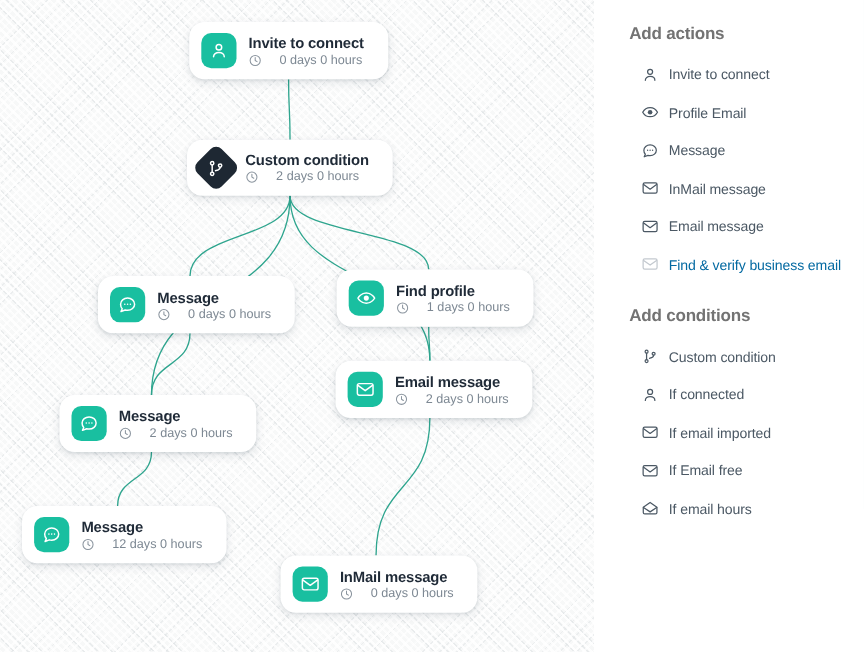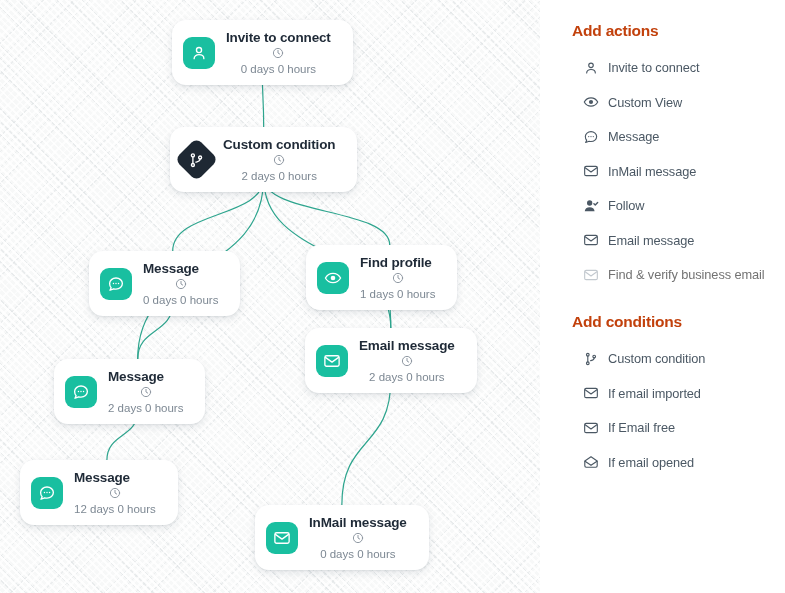--- a/index.html
+++ b/index.html
@@ -51,46 +51,46 @@
   }
   .node-ico.diamond > svg { transform: rotate(-45deg); }
   .node-ico svg { display: block; }
   .node-txt { display: flex; flex-direction: column; gap: 2px; min-width: 0; }
   .node-title {
     font-size: 13.5px; font-weight: bold; color: #1f2a37;
     letter-spacing: -0.15px; white-space: nowrap;
   }
   .node-sub {
     font-size: 11.5px; color: #7d8893;
-    display: flex; align-items: center; gap: 4px; white-space: nowrap; flex-direction: column;
+    display: flex; align-items: center; gap: 16px; white-space: nowrap;
   }
   .node-sub svg { display: block; flex: 0 0 auto; }
 
   
   .sidebar {
     width: 245px; height: 593px;
     background: #ffffff;
     padding: 22px 0 0 32px;
   }
   .panel-title {
-    font-size: 15.5px; font-weight: bold; color: #c2410c;
+    font-size: 15.5px; font-weight: bold; color: #737373;
     letter-spacing: -0.2px;
     margin-bottom: 17px;
   }
   .panel-title.second { margin-top: 28px; }
   .opt {
     display: flex; align-items: center; gap: 9px;
     height: 21px; margin-bottom: 13.5px;
     padding-left: 10px;
     cursor: pointer;
   }
   .opt-ico { width: 17px; height: 17px; display: flex; align-items: center; justify-content: center; flex: 0 0 auto; }
   .opt-ico svg { display: block; }
   .opt-label { font-size: 12.8px; color: #4b5864; letter-spacing: -0.1px; white-space: nowrap; }
-  .opt.disabled .opt-label { color: #737373; }
+  .opt.disabled .opt-label { color: #0369a1; }
   .opt.disabled .opt-ico svg { stroke: #c3c9cf; fill: none; }
 </style>
 </head>
 <body>
 
 <div id="app">
 
   <div class="canvas">
     <svg class="edges" viewBox="0 0 540 593">
         <path d="M262.359375 72 C 262.359375 102.25, 263.671875 96.75, 263.671875 127" fill="none" stroke="#2ea58e" stroke-width="1.2"></path>
@@ -288,51 +288,41 @@
           </span>
           <span class="opt-label">Invite to connect</span>
         </div>
         <div class="opt">
           <span class="opt-ico">
             <svg width="16" height="16" viewBox="0 0 24 24" fill="none" stroke="#4b5864" stroke-width="1.7" stroke-linecap="round" stroke-linejoin="round">
               <path d="M1.9 12S5.4 5.8 12 5.8 22.1 12 22.1 12 18.6 18.2 12 18.2 1.9 12 1.9 12z"></path>
               <circle cx="12" cy="12" r="3.1" fill="#4b5864" stroke="none"></circle>
             </svg>
           </span>
-          <span class="opt-label">Custom View</span>
+          <span class="opt-label">Profile Email</span>
         </div>
         <div class="opt">
           <span class="opt-ico">
             <svg width="16" height="16" viewBox="0 0 24 24" fill="none" stroke="#4b5864" stroke-width="1.7" stroke-linecap="round" stroke-linejoin="round">
               <path d="M20.5 11.4c0 4.1-3.8 7.4-8.5 7.4-1 0-2-.15-2.9-.42L4 20.3l1.5-3.4C4.05 15.5 3.5 13.6 3.5 11.4 3.5 7.3 7.3 4 12 4s8.5 3.3 8.5 7.4z"></path>
               <circle cx="8.6" cy="11.4" r=".95" fill="#4b5864" stroke="none"></circle>
               <circle cx="12" cy="11.4" r=".95" fill="#4b5864" stroke="none"></circle>
               <circle cx="15.4" cy="11.4" r=".95" fill="#4b5864" stroke="none"></circle>
             </svg>
           </span>
           <span class="opt-label">Message</span>
         </div>
         <div class="opt">
           <span class="opt-ico">
             <svg width="16" height="16" viewBox="0 0 24 24" fill="none" stroke="#4b5864" stroke-width="1.7" stroke-linecap="round" stroke-linejoin="round">
               <rect x="2.5" y="5" width="19" height="14" rx="2.2"></rect>
               <path d="M3.2 7.2l8.8 6.3 8.8-6.3"></path>
             </svg>
           </span>
           <span class="opt-label">InMail message</span>
-        </div>
-        <div class="opt">
-          <span class="opt-ico">
-            <svg width="16" height="16" viewBox="0 0 24 24" fill="none">
-              <circle class="f" cx="10" cy="7.5" r="4" fill="#4b5864"></circle>
-              <path class="f" d="M2.6 20c0-4 3.3-6.3 7.4-6.3s7.4 2.3 7.4 6.3z" fill="#4b5864"></path>
-              <path d="M16.4 8.6l2 2 3.6-3.8" stroke="#4b5864" stroke-width="2.1" stroke-linecap="round" stroke-linejoin="round"></path>
-            </svg>
-          </span>
-          <span class="opt-label">Follow</span>
         </div>
         <div class="opt">
           <span class="opt-ico">
             <svg width="16" height="16" viewBox="0 0 24 24" fill="none" stroke="#4b5864" stroke-width="1.7" stroke-linecap="round" stroke-linejoin="round">
               <rect x="2.5" y="5" width="19" height="14" rx="2.2"></rect>
               <path d="M3.2 7.2l8.8 6.3 8.8-6.3"></path>
             </svg>
           </span>
           <span class="opt-label">Email message</span>
         </div>
@@ -356,20 +346,29 @@
               <circle cx="16.8" cy="8.4" r="2"></circle>
               <path d="M7.2 7.6v8.8"></path>
               <path d="M16.8 10.4c0 3.2-3 3.6-5.6 4.2"></path>
             </svg>
           </span>
           <span class="opt-label">Custom condition</span>
         </div>
         <div class="opt">
           <span class="opt-ico">
             <svg width="16" height="16" viewBox="0 0 24 24" fill="none" stroke="#4b5864" stroke-width="1.7" stroke-linecap="round" stroke-linejoin="round">
+              <circle cx="12" cy="8" r="3.4"></circle>
+              <path d="M5.5 19.5c0-3.3 2.9-5.3 6.5-5.3s6.5 2 6.5 5.3"></path>
+            </svg>
+          </span>
+          <span class="opt-label">If connected</span>
+        </div>
+        <div class="opt">
+          <span class="opt-ico">
+            <svg width="16" height="16" viewBox="0 0 24 24" fill="none" stroke="#4b5864" stroke-width="1.7" stroke-linecap="round" stroke-linejoin="round">
               <rect x="2.5" y="5" width="19" height="14" rx="2.2"></rect>
               <path d="M3.2 7.2l8.8 6.3 8.8-6.3"></path>
             </svg>
           </span>
           <span class="opt-label">If email imported</span>
         </div>
         <div class="opt">
           <span class="opt-ico">
             <svg width="16" height="16" viewBox="0 0 24 24" fill="none" stroke="#4b5864" stroke-width="1.7" stroke-linecap="round" stroke-linejoin="round">
               <rect x="2.5" y="5" width="19" height="14" rx="2.2"></rect>
@@ -378,18 +377,18 @@
           </span>
           <span class="opt-label">If Email free</span>
         </div>
         <div class="opt">
           <span class="opt-ico">
             <svg width="16" height="16" viewBox="0 0 24 24" fill="none" stroke="#4b5864" stroke-width="1.7" stroke-linecap="round" stroke-linejoin="round">
               <path d="M2.7 10.6L12 4.2l9.3 6.4v7.2a2 2 0 0 1-2 2H4.7a2 2 0 0 1-2-2z"></path>
               <path d="M3 11l9 6 9-6"></path>
             </svg>
           </span>
-          <span class="opt-label">If email opened</span>
+          <span class="opt-label">If email hours</span>
         </div>
       </div>
   </div>
 
 </div>
 
 </body></html>

